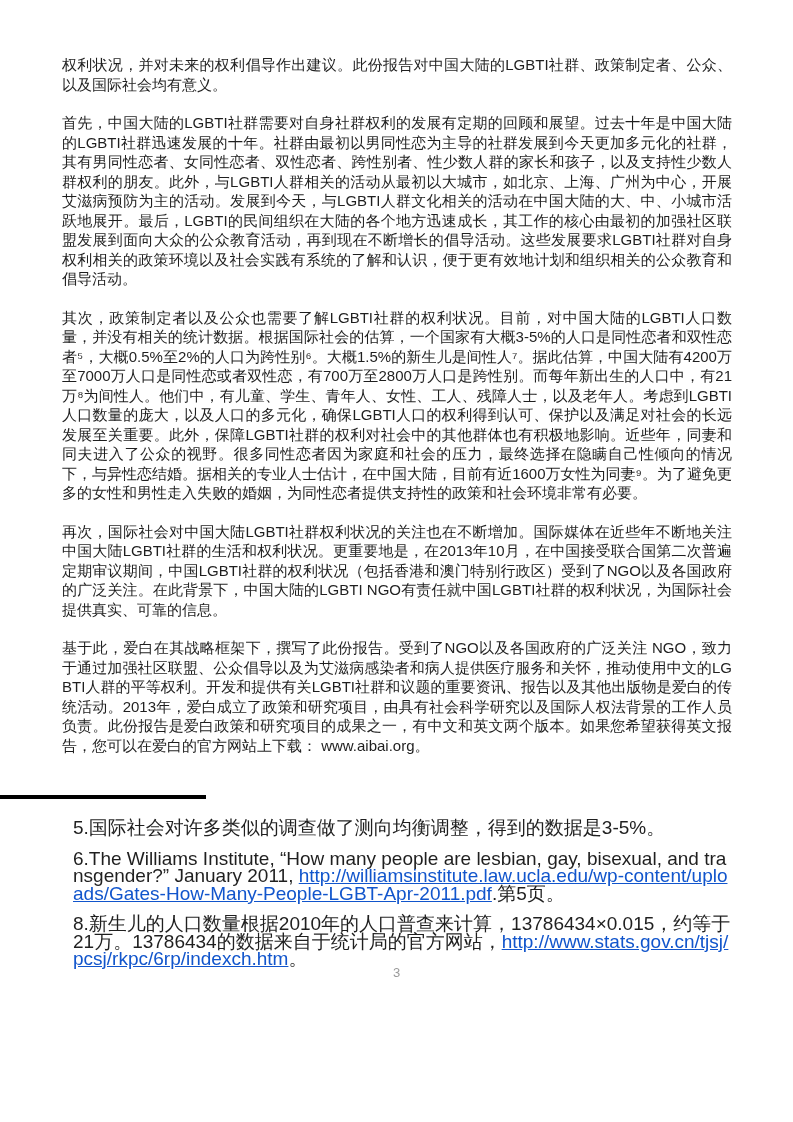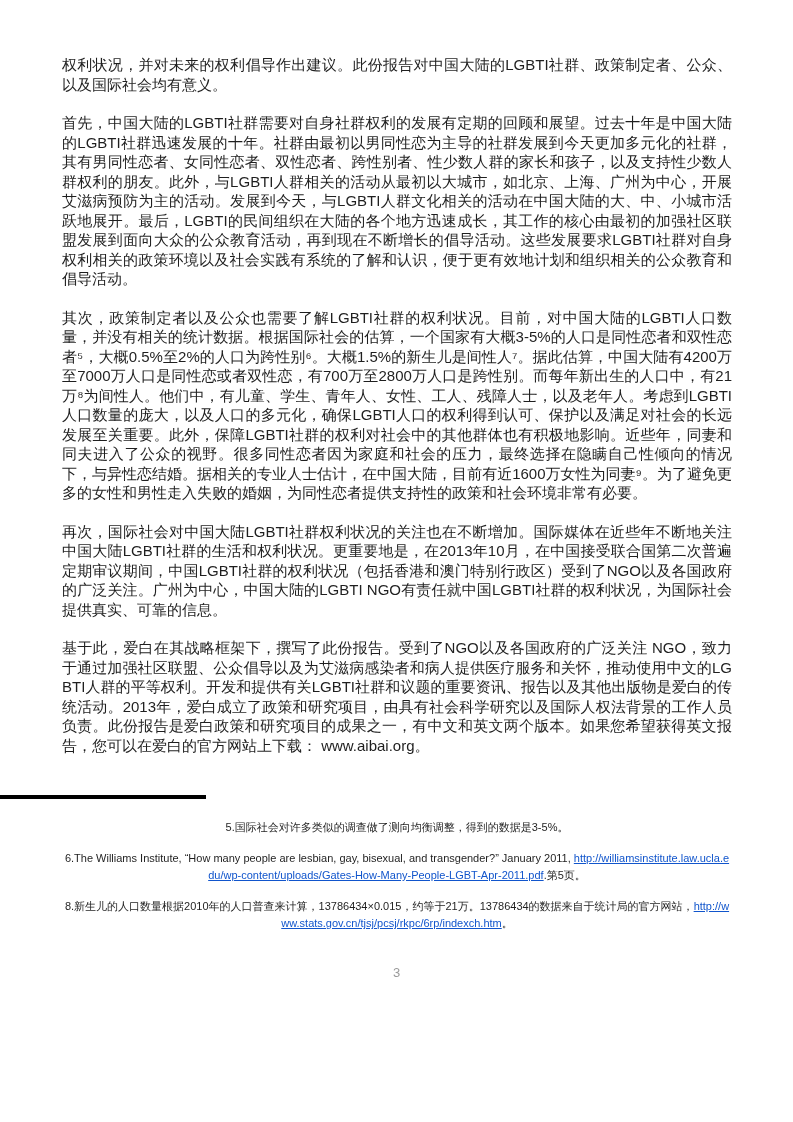--- a/index.html
+++ b/index.html
@@ -31,24 +31,24 @@
     color: #1f1f1f;
     word-break: break-all;
   }
   .divider {
     margin: 40px 0 20px -62px;
     width: 206px;
     height: 4px;
     background: #000000;
   }
   .footnote {
-    margin: 0 0 13px 0;
-    font-size: 11px;
+    margin: 0 0 13px 11px;
+    font-size: 19px;
     line-height: 17.5px;
-    text-align: center;
+    text-align: left;
     color: #1f1f1f;
     word-break: break-all;
   }
   .link {
     color: #1155cc;
     text-decoration: underline;
     cursor: pointer;
   }
   .page-number {
     position: absolute;
@@ -62,21 +62,21 @@
 </style>
 </head>
 <body>
 
 <div class="page">
   <div class="content">
 
     <p class="para">权利状况，并对未来的权利倡导作出建议。此份报告对中国大陆的LGBTI社群、政策制定者、公众、以及国际社会均有意义。</p>
     <p class="para">首先，中国大陆的LGBTI社群需要对自身社群权利的发展有定期的回顾和展望。过去十年是中国大陆的LGBTI社群迅速发展的十年。社群由最初以男同性恋为主导的社群发展到今天更加多元化的社群，其有男同性恋者、女同性恋者、双性恋者、跨性别者、性少数人群的家长和孩子，以及支持性少数人群权利的朋友。此外，与LGBTI人群相关的活动从最初以大城市，如北京、上海、广州为中心，开展艾滋病预防为主的活动。发展到今天，与LGBTI人群文化相关的活动在中国大陆的大、中、小城市活跃地展开。最后，LGBTI的民间组织在大陆的各个地方迅速成长，其工作的核心由最初的加强社区联盟发展到面向大众的公众教育活动，再到现在不断增长的倡导活动。这些发展要求LGBTI社群对自身权利相关的政策环境以及社会实践有系统的了解和认识，便于更有效地计划和组织相关的公众教育和倡导活动。</p>
     <p class="para">其次，政策制定者以及公众也需要了解LGBTI社群的权利状况。目前，对中国大陆的LGBTI人口数量，并没有相关的统计数据。根据国际社会的估算，一个国家有大概3-5%的人口是同性恋者和双性恋者⁵，大概0.5%至2%的人口为跨性别⁶。大概1.5%的新生儿是间性人⁷。据此估算，中国大陆有4200万至7000万人口是同性恋或者双性恋，有700万至2800万人口是跨性别。而每年新出生的人口中，有21万⁸为间性人。他们中，有儿童、学生、青年人、女性、工人、残障人士，以及老年人。考虑到LGBTI人口数量的庞大，以及人口的多元化，确保LGBTI人口的权利得到认可、保护以及满足对社会的长远发展至关重要。此外，保障LGBTI社群的权利对社会中的其他群体也有积极地影响。近些年，同妻和同夫进入了公众的视野。很多同性恋者因为家庭和社会的压力，最终选择在隐瞒自己性倾向的情况下，与异性恋结婚。据相关的专业人士估计，在中国大陆，目前有近1600万女性为同妻⁹。为了避免更多的女性和男性走入失败的婚姻，为同性恋者提供支持性的政策和社会环境非常有必要。</p>
-    <p class="para">再次，国际社会对中国大陆LGBTI社群权利状况的关注也在不断增加。国际媒体在近些年不断地关注中国大陆LGBTI社群的生活和权利状况。更重要地是，在2013年10月，在中国接受联合国第二次普遍定期审议期间，中国LGBTI社群的权利状况（包括香港和澳门特别行政区）受到了NGO以及各国政府的广泛关注。广州为中心，中国大陆的LGBTI NGO有责任就中国LGBTI社群的权利状况，为国际社会提供真实、可靠的信息。</p>
+    <p class="para">再次，国际社会对中国大陆LGBTI社群权利状况的关注也在不断增加。国际媒体在近些年不断地关注中国大陆LGBTI社群的生活和权利状况。更重要地是，在2013年10月，在中国接受联合国第二次普遍定期审议期间，中国LGBTI社群的权利状况（包括香港和澳门特别行政区）受到了NGO以及各国政府的广泛关注。在此背景下，中国大陆的LGBTI NGO有责任就中国LGBTI社群的权利状况，为国际社会提供真实、可靠的信息。</p>
     <p class="para">基于此，爱白在其战略框架下，撰写了此份报告。受到了NGO以及各国政府的广泛关注 NGO，致力于通过加强社区联盟、公众倡导以及为艾滋病感染者和病人提供医疗服务和关怀，推动使用中文的LGBTI人群的平等权利。开发和提供有关LGBTI社群和议题的重要资讯、报告以及其他出版物是爱白的传统活动。2013年，爱白成立了政策和研究项目，由具有社会科学研究以及国际人权法背景的工作人员负责。此份报告是爱白政策和研究项目的成果之一，有中文和英文两个版本。如果您希望获得英文报告，您可以在爱白的官方网站上下载： www.aibai.org。</p>
 
     <div class="divider"></div>
 
     <div>
       <p class="footnote">
         <span>5.国际社会对许多类似的调查做了测向均衡调整，得到的数据是3-5%。</span>
       </p>
       <p class="footnote">
         <span>6.The Williams Institute, “How many people are lesbian, gay, bisexual, and transgender?” January 2011, </span><a class="link" href="#">http://williamsinstitute.law.ucla.edu/wp-content/uploads/Gates-How-Many-People-LGBT-Apr-2011.pdf</a><span>.第5页。</span>

